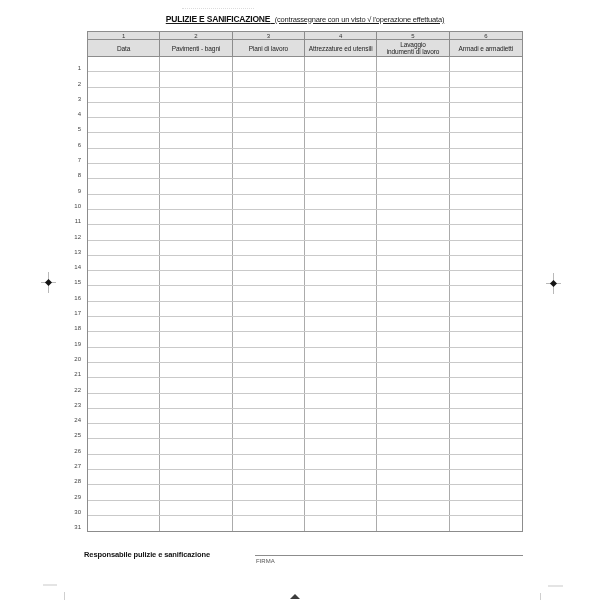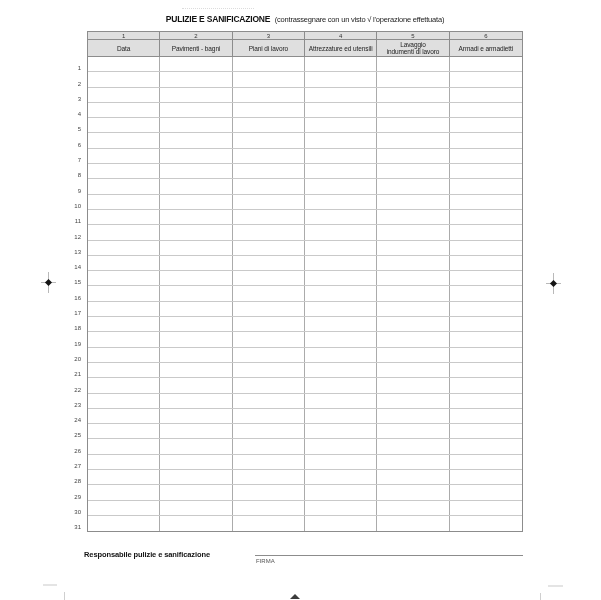--- a/index.html
+++ b/index.html
@@ -14,20 +14,21 @@
     overflow: hidden;
   }
 
   
   .title-wrap {
     position: absolute;
     left: 87px; top: 12px; width: 436px;
     text-align: center;
     white-space: nowrap;
     line-height: 10px;
+    text-decoration: underline;
   }
   .title {
     font-weight: bold;
     font-size: 8.5px;
     letter-spacing: -0.2px;
     color: #111;
   }
   .subtitle {
     font-size: 7.5px;
     letter-spacing: -0.2px;

